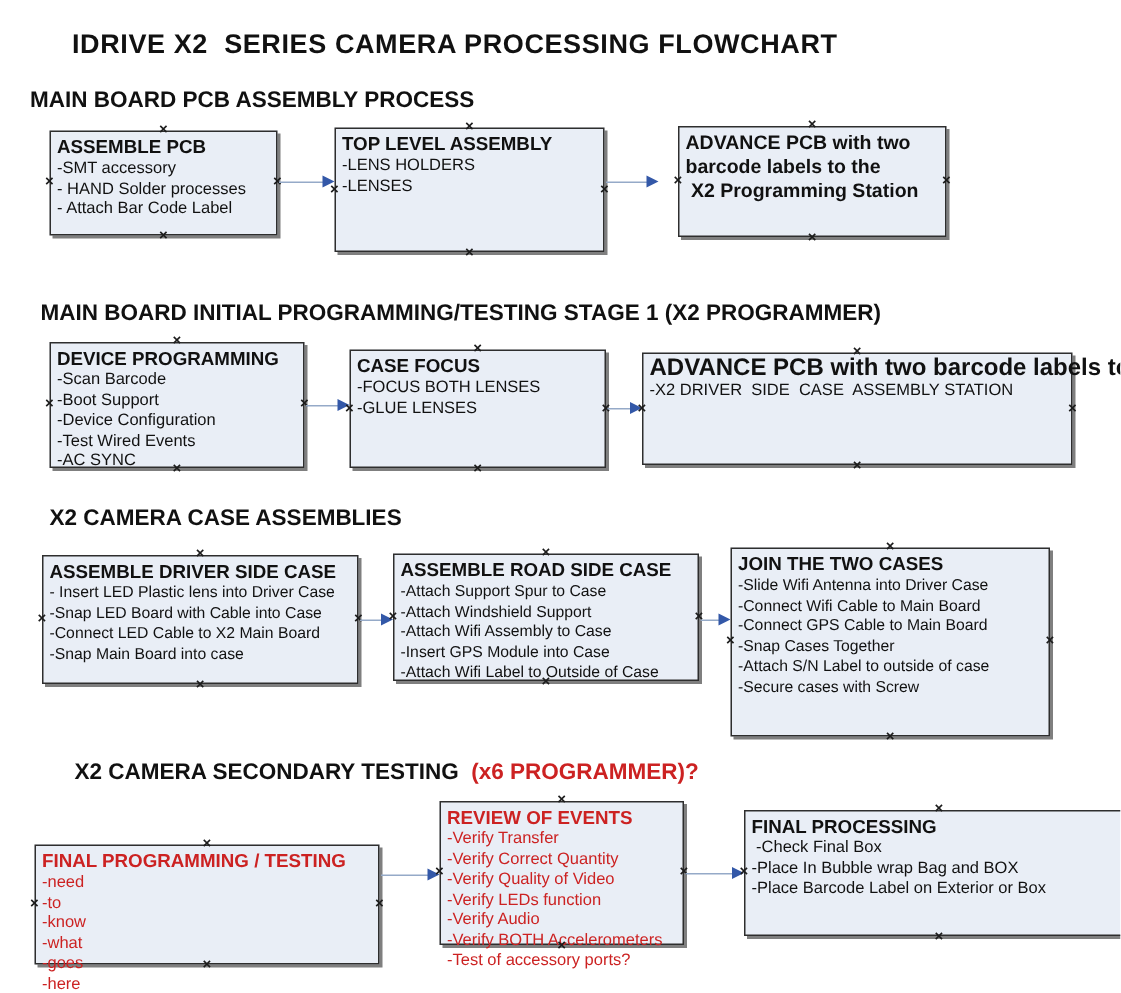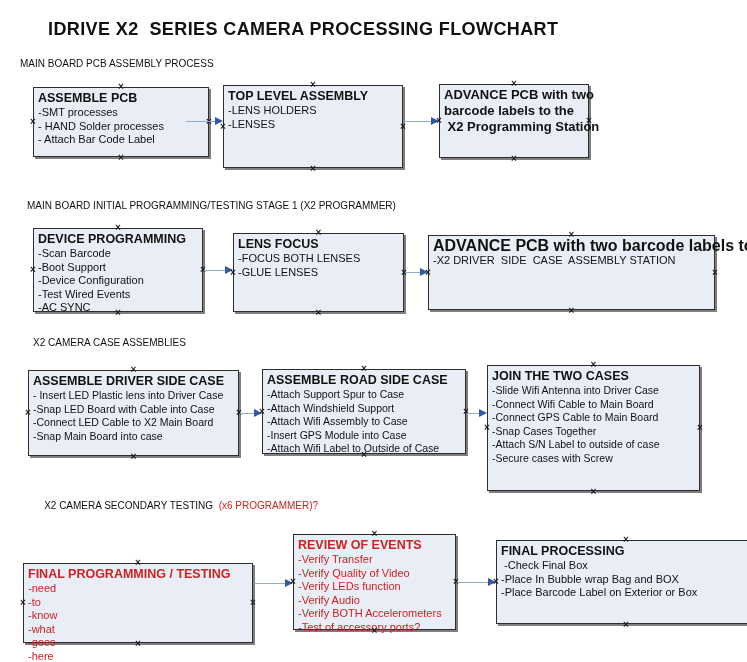--- a/index.html
+++ b/index.html
@@ -5,21 +5,21 @@
   html,body{margin:0;padding:0;background:#ffffff;}
   .stage{
     position:relative;width:747px;height:662px;background:#fff;
     font-family:"Liberation Sans",sans-serif;color:#111;overflow:hidden;
   }
   .page-title{
     position:absolute;top:19px;left:0;width:100%;text-align:left;
     font-size:18px;font-weight:bold;letter-spacing:.4px;white-space:pre;padding-left:48px;
   }
   .section-heading{
-    position:absolute;font-size:10px;font-weight:normal;white-space:pre;color:#111;
+    position:absolute;font-size:15px;font-weight:bold;white-space:pre;color:#111;
   }
   .section-heading .red-part{color:var(--red-text);}
   .box{
     position:absolute;background:var(--box-fill);
     border:1.5px solid var(--box-border);
     box-shadow:2px 2px 0 var(--box-shadow);
     padding:2px 4px;box-sizing:border-box;overflow:visible;
   }
   .box-title{font-size:12.5px;font-weight:bold;line-height:16px;white-space:pre;}
   .box-title.tight{font-size:16px;}
@@ -42,27 +42,27 @@
 </style>
 </head>
 <body>
 
 <div class="stage">
 
   <div class="page-title">IDRIVE X2  SERIES CAMERA PROCESSING FLOWCHART</div>
 
   <div class="section-heading" style="left:20px;top:58px">MAIN BOARD PCB ASSEMBLY PROCESS</div>
 
-  <div class="box" style="left:33px;top:87px;width:176px;height:70px">
+  <div class="box" style="left:33px;top:87px;width:152px;height:70px">
     <span class="cp cp-t"></span>
     <span class="cp cp-b"></span>
     <span class="cp cp-l"></span>
     <span class="cp cp-r"></span>
     <div class="box-title">ASSEMBLE PCB</div>
-    <div class="box-line">-SMT processes</div>
+    <div class="box-line">-SMT accessory</div>
     <div class="box-line">- HAND Solder processes</div>
     <div class="box-line">- Attach Bar Code Label</div>
   </div>
 
   <div class="arrow" style="left:186px;top:117px;width:37px">
     <span class="arrow-line"></span>
     <span class="arrow-head"></span>
   </div>
 
   <div class="box" style="left:223px;top:85px;width:180px;height:83px">
@@ -73,21 +73,21 @@
     <div class="box-title">TOP LEVEL ASSEMBLY</div>
     <div class="box-line">-LENS HOLDERS</div>
     <div class="box-line">-LENSES</div>
   </div>
 
   <div class="arrow" style="left:404px;top:117px;width:35px">
     <span class="arrow-line"></span>
     <span class="arrow-head"></span>
   </div>
 
-  <div class="box all-bold" style="left:439px;top:84px;width:150px;height:74px">
+  <div class="box all-bold" style="left:452px;top:84px;width:179px;height:74px">
     <span class="cp cp-t"></span>
     <span class="cp cp-b"></span>
     <span class="cp cp-l"></span>
     <span class="cp cp-r"></span>
     <div class="box-line">ADVANCE PCB with two</div>
     <div class="box-line">barcode labels to the</div>
     <div class="box-line"> X2 Programming Station</div>
   </div>
 
   <div class="section-heading" style="left:27px;top:200px">MAIN BOARD INITIAL PROGRAMMING/TESTING STAGE 1 (X2 PROGRAMMER)</div>
@@ -108,21 +108,21 @@
   <div class="arrow" style="left:204px;top:266px;width:29px">
     <span class="arrow-line"></span>
     <span class="arrow-head"></span>
   </div>
 
   <div class="box" style="left:233px;top:233px;width:171px;height:79px">
     <span class="cp cp-t"></span>
     <span class="cp cp-b"></span>
     <span class="cp cp-l"></span>
     <span class="cp cp-r"></span>
-    <div class="box-title">LENS FOCUS</div>
+    <div class="box-title">CASE FOCUS</div>
     <div class="box-line">-FOCUS BOTH LENSES</div>
     <div class="box-line">-GLUE LENSES</div>
   </div>
 
   <div class="arrow" style="left:405px;top:268px;width:23px">
     <span class="arrow-line"></span>
     <span class="arrow-head"></span>
   </div>
 
   <div class="box" style="left:428px;top:235px;width:287px;height:75px">
@@ -208,20 +208,21 @@
     <span class="arrow-head"></span>
   </div>
 
   <div class="box red" style="left:293px;top:534px;width:163px;height:96px">
     <span class="cp cp-t"></span>
     <span class="cp cp-b"></span>
     <span class="cp cp-l"></span>
     <span class="cp cp-r"></span>
     <div class="box-title">REVIEW OF EVENTS</div>
     <div class="box-line">-Verify Transfer</div>
+    <div class="box-line">-Verify Correct Quantity</div>
     <div class="box-line">-Verify Quality of Video</div>
     <div class="box-line">-Verify LEDs function</div>
     <div class="box-line">-Verify Audio</div>
     <div class="box-line">-Verify BOTH Accelerometers</div>
     <div class="box-line">-Test of accessory ports?</div>
   </div>
 
   <div class="arrow" style="left:457px;top:578px;width:39px">
     <span class="arrow-line"></span>
     <span class="arrow-head"></span>

